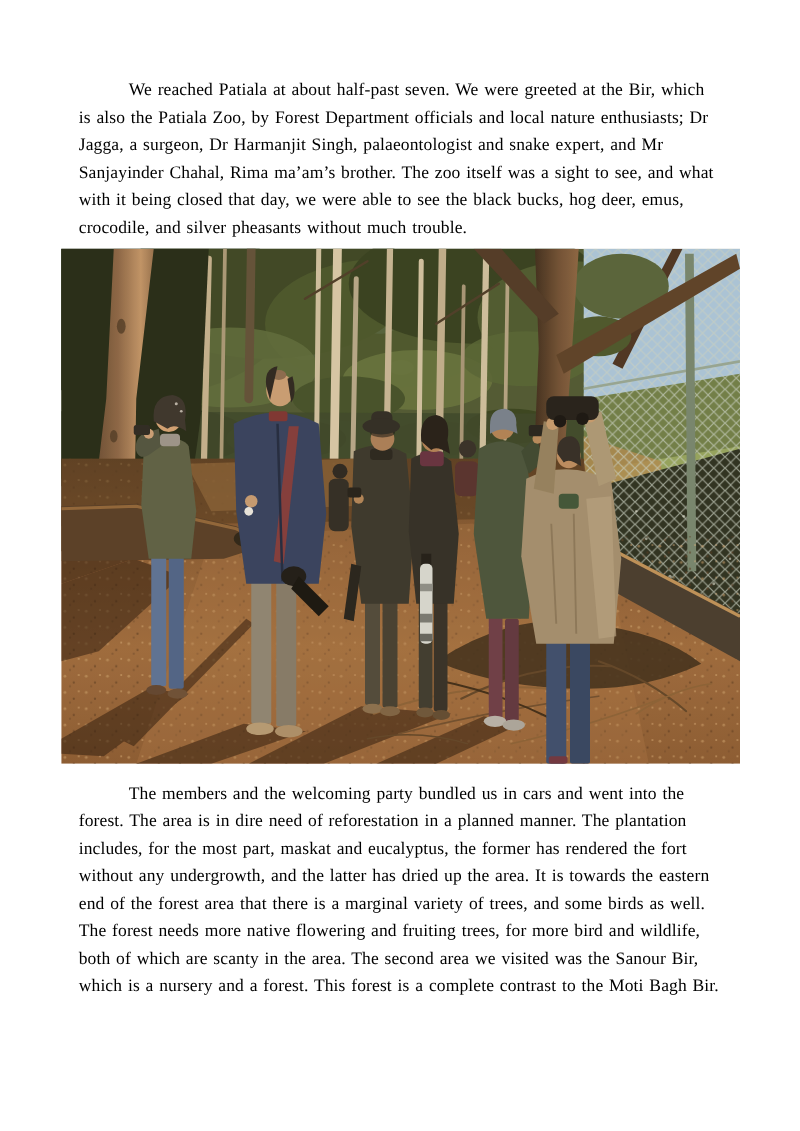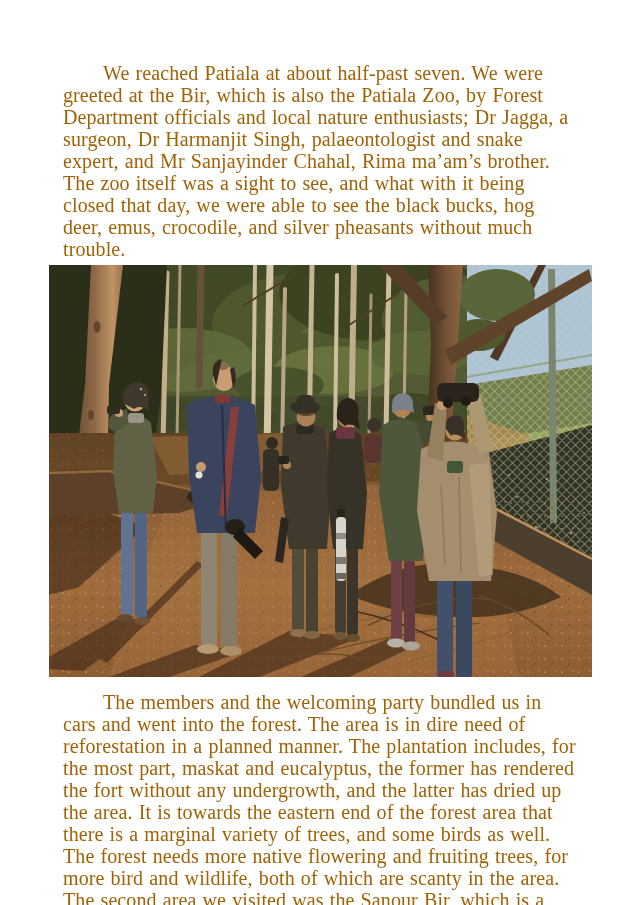--- a/index.html
+++ b/index.html
@@ -4,23 +4,23 @@
 <style>
   html, body { margin: 0; padding: 0; background: #ffffff; }
   body {
     width: 640px; height: 905px;
     font-family: "Liberation Serif", serif;
     overflow: hidden;
   }
   .page { padding: 62px 63px 0 63px; }
   p.para {
     margin: 0;
-    font-size: 20px;
+    font-size: 14px;
     line-height: 22px;
-    color: #a16207;
+    color: #000000;
     text-indent: 40px;
     letter-spacing: 0.1px;
     word-spacing: 1px;
   }
   figure.photo {
     margin: 5px 0 0 -14px;
     padding: 0;
     width: 543px; height: 412px;
   }
   figure.photo svg { display: block; }

